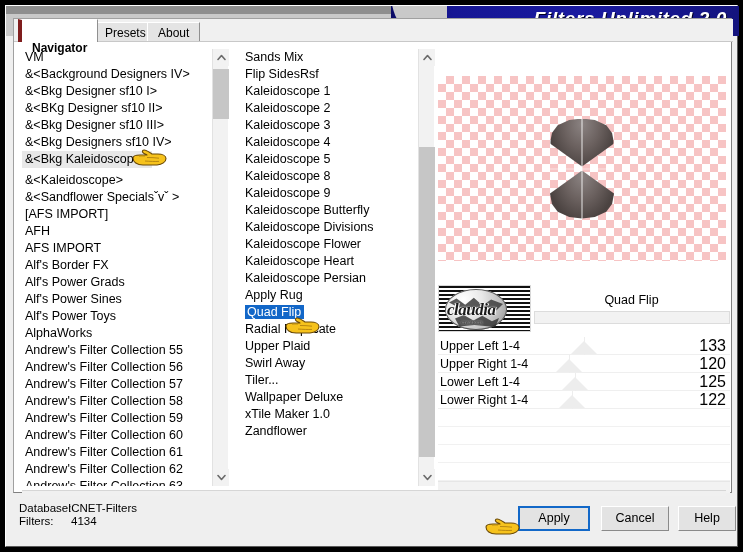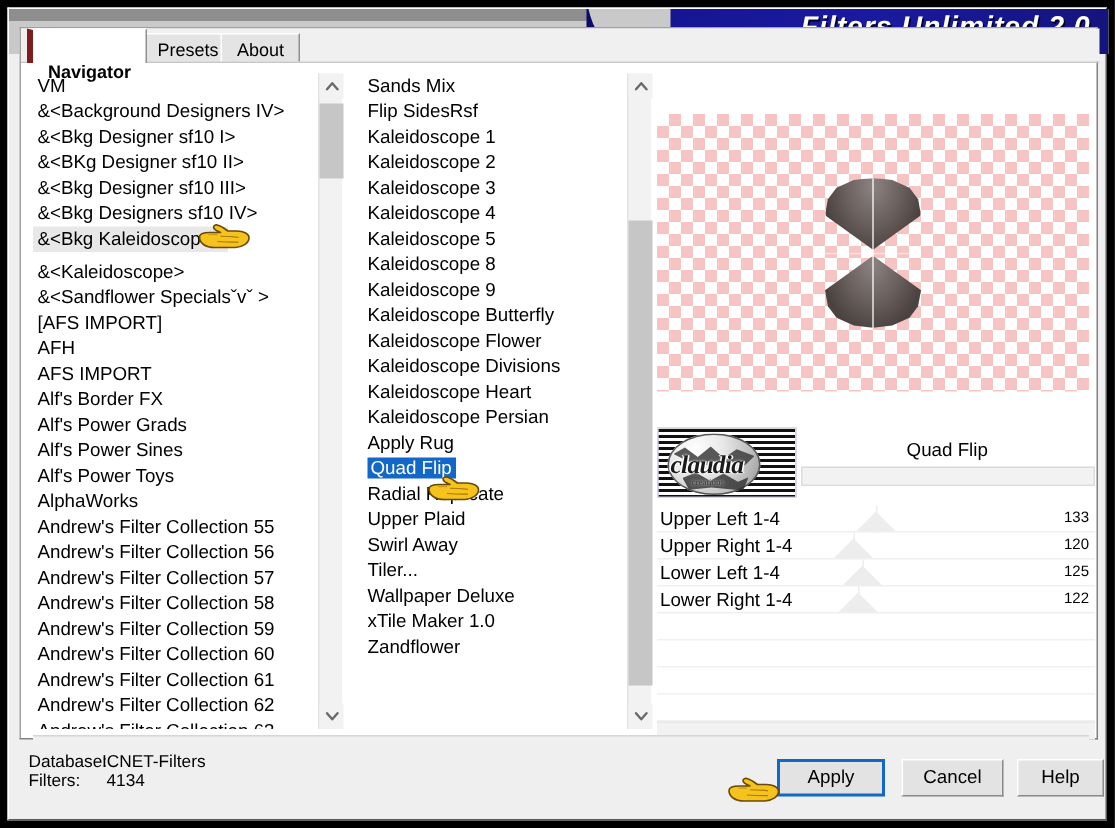--- a/index.html
+++ b/index.html
@@ -301,21 +301,21 @@
     height: 18px;
     border-bottom: 1px solid #efefef;
   }
   .srow .slabel {
     position: absolute; left: 2px; top: 0;
     font-size: 12.5px; line-height: 18px; color: #000;
     white-space: nowrap;
   }
   .srow .sval {
     position: absolute; right: 4px; top: 0;
-    font-size: 10px; line-height: 18px; color: #000;
+    font-size: 16px; line-height: 18px; color: #000;
   }
   .srow .stick {
     position: absolute; top: 0; width: 1px; height: 18px;
     background: #ededed;
   }
   .srow .sthumb {
     position: absolute; bottom: 0;
     width: 0; height: 0;
     border-left: 13px solid transparent;
     border-right: 13px solid transparent;
@@ -437,22 +437,22 @@
           <div class="litem"><span class="">Sands Mix</span></div>
           <div class="litem"><span class="">Flip SidesRsf</span></div>
           <div class="litem"><span class="">Kaleidoscope 1</span></div>
           <div class="litem"><span class="">Kaleidoscope 2</span></div>
           <div class="litem"><span class="">Kaleidoscope 3</span></div>
           <div class="litem"><span class="">Kaleidoscope 4</span></div>
           <div class="litem"><span class="">Kaleidoscope 5</span></div>
           <div class="litem"><span class="">Kaleidoscope 8</span></div>
           <div class="litem"><span class="">Kaleidoscope 9</span></div>
           <div class="litem"><span class="">Kaleidoscope Butterfly</span></div>
+          <div class="litem"><span class="">Kaleidoscope Divisions</span></div>
           <div class="litem"><span class="">Kaleidoscope Flower</span></div>
-          <div class="litem"><span class="">Kaleidoscope Divisions</span></div>
           <div class="litem"><span class="">Kaleidoscope Heart</span></div>
           <div class="litem"><span class="">Kaleidoscope Persian</span></div>
           <div class="litem"><span class="">Apply Rug</span></div>
           <div class="litem sel"><span class="seltxt">Quad Flip</span></div>
           <div class="litem"><span class="">Radial Replicate</span></div>
           <div class="litem"><span class="">Upper Plaid</span></div>
           <div class="litem"><span class="">Swirl Away</span></div>
           <div class="litem"><span class="">Tiler...</span></div>
           <div class="litem"><span class="">Wallpaper Deluxe</span></div>
           <div class="litem"><span class="">xTile Maker 1.0</span></div>

